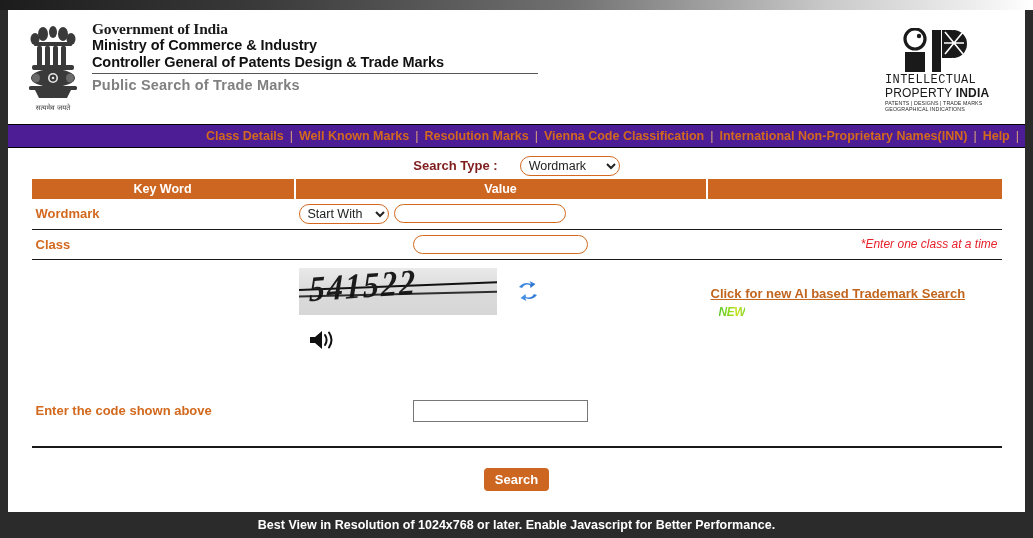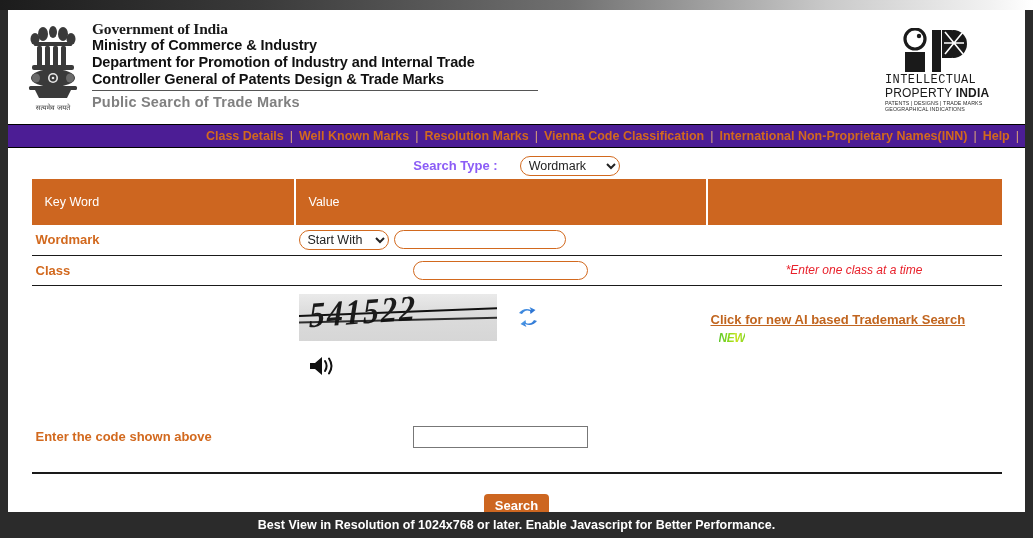--- a/index.html
+++ b/index.html
@@ -165,21 +165,21 @@
     height: 31px;
     display: flex;
     align-items: center;
     justify-content: center;
     padding-top: 4px;
     box-sizing: border-box;
   }
   .searchtype-label {
     font-size: 13px;
     font-weight: bold;
-    color: #8b5cf6;
+    color: #7f1d1d;
     margin-right: 22px;
   }
   .sel-orange {
     font-family: "Liberation Sans", sans-serif;
     font-size: 12.5px;
     color: #222;
     border: 1px solid #d2691e;
     border-radius: 10px;
     background: #fff;
     padding: 1px 4px;
@@ -193,24 +193,24 @@
   .tbl {
     width: 970px;
     margin: 0 auto;
     border-collapse: collapse;
     table-layout: fixed;
   }
   .thead-row td {
     background: #cd6620;
     color: #fff;
     font-size: 12.5px;
-    font-weight: normal;
-    text-align: left;
+    font-weight: bold;
+    text-align: center;
     height: 20px;
-    padding: 13px;
+    padding: 0;
     border-right: 2px solid #fff;
   }
   .thead-row td:last-child { border-right: none; }
   .col-key { width: 263px; }
   .col-val { width: 412px; }
   .col-note { width: 295px; }
 
   .data-row td {
     border-bottom: 1px solid #1a1a1a;
     height: 30px;
@@ -236,21 +236,21 @@
     box-sizing: border-box;
     color: #222;
   }
   #wordmark-input { width: 172px; }
   #class-input { width: 175px; }
   .cell-inline { display: flex; align-items: center; gap: 5px; }
   .note-red {
     font-size: 12px;
     color: #e8202a;
     font-style: italic;
-    text-align: center;
+    text-align: right;
     display: block;
   }
 
   
   .captcha-row td {
     border-bottom: none;
     height: 110px;
     vertical-align: top;
     padding: 0 4px;
   }
@@ -424,21 +424,20 @@
             <rect x="7" y="68" width="48" height="4" rx="1.5"></rect>
             <path d="M13 72 L49 72 L45 80 L17 80 Z"></path>
           </g>
           <text x="31" y="92" font-family="DejaVu Sans, sans-serif" font-size="7" fill="#3a3a3a" text-anchor="middle">सत्यमेव जयते</text>
         </svg>
       </div>
 
       <div class="gov-text">
         <div class="gov-line1">Government of India</div>
         <div class="gov-line2">Ministry of Commerce &amp; Industry</div>
-        <div class="gov-line3">Department for Promotion of Industry and Internal Trade</div>
         <div class="gov-line4">Controller General of Patents Design &amp; Trade Marks</div>
         <div class="gov-rule"></div>
         <div class="gov-sub">Public Search of Trade Marks</div>
       </div>
 
       <div class="ip-logo">
         <svg class="ip-mark" viewBox="0 0 84 46" aria-hidden="true">
           <g fill="#1a1a1a">
             <circle cx="14" cy="11" r="10" fill="none" stroke="#1a1a1a" stroke-width="3.2"></circle>
             <path d="M9 11 q5 -6 10 -1" fill="none" stroke="#fff" stroke-width="2"></path>

